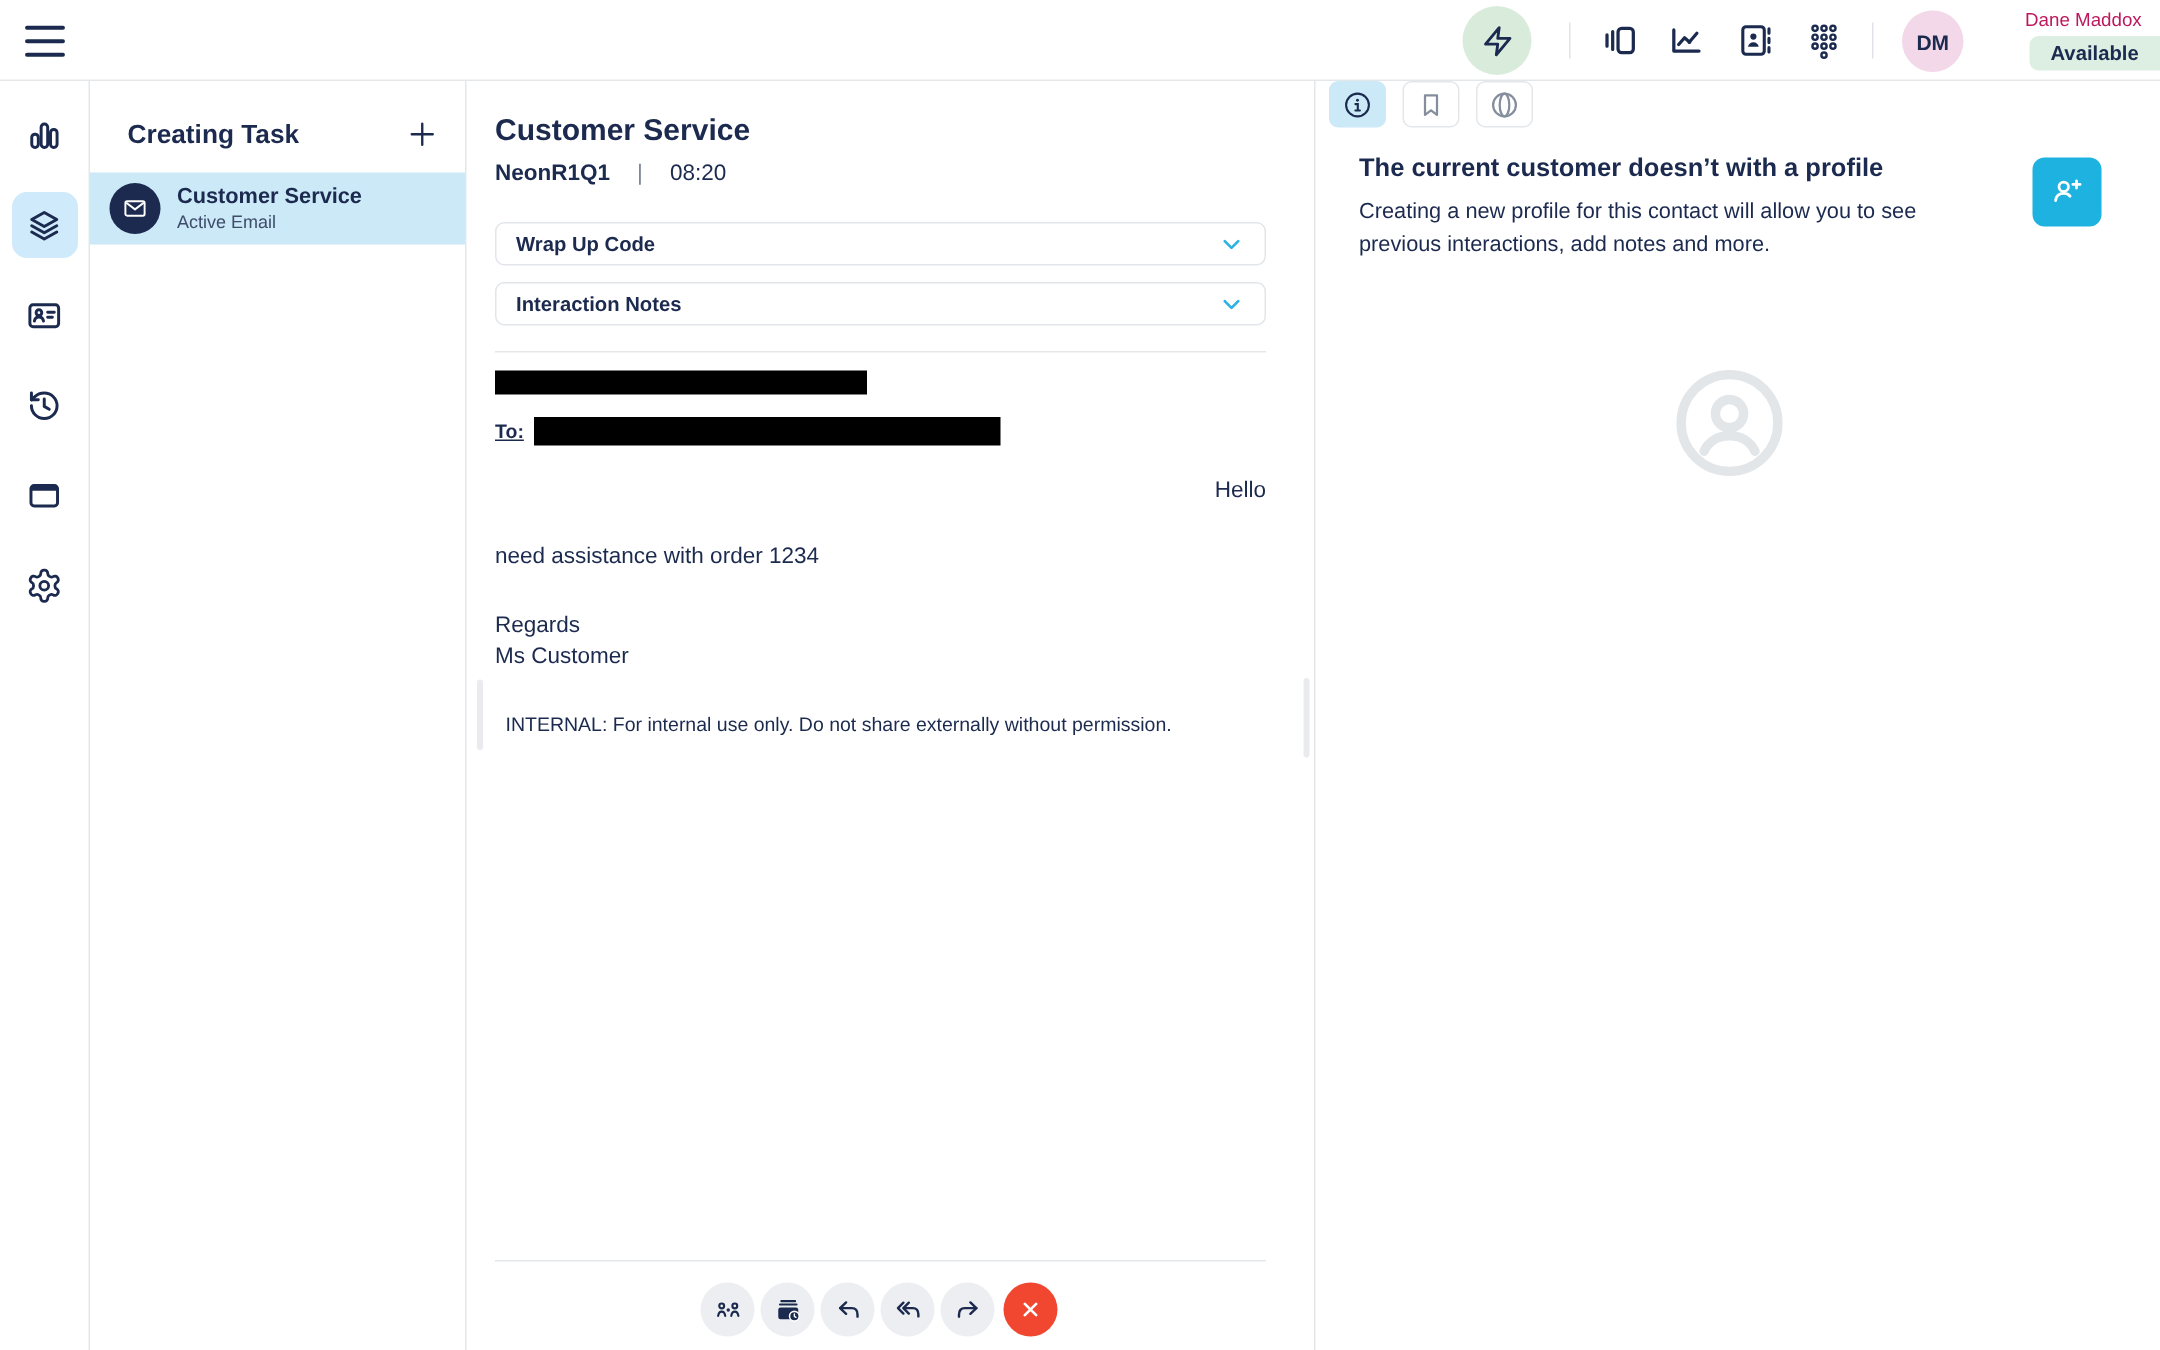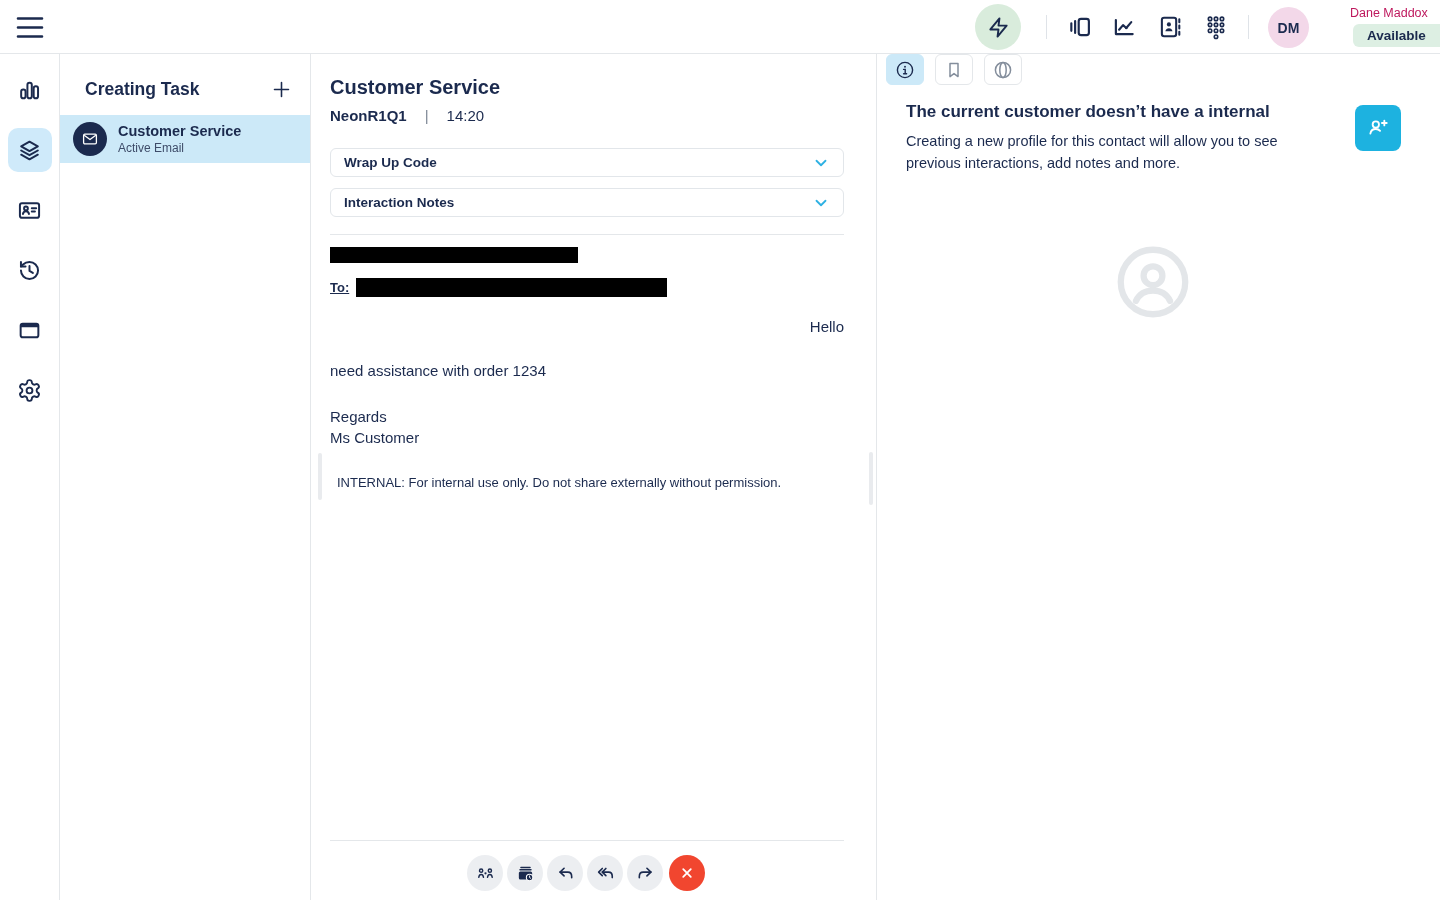--- a/index.html
+++ b/index.html
@@ -237,21 +237,21 @@
         <div class="task-s">Active Email</div>
       </span>
     </div>
   </aside>
 
   <main class="center">
     <h1 class="center-title">Customer Service</h1>
     <div class="center-sub">
       <span class="queue">NeonR1Q1</span>
       <span class="sep">|</span>
-      <span>14:20</span>
+      <span>08:20</span>
     </div>
 
     <button class="combo">
       <span class="combo-label">Wrap Up Code</span>
       <span>
         <svg width="18" height="18" viewBox="0 0 20 20" fill="none" stroke="#2eb1e3" stroke-width="2" stroke-linecap="round" stroke-linejoin="round">
             <path d="M5 7.5l5 5 5-5"></path>
           </svg>
       </span>
     </button>
@@ -364,21 +364,21 @@
           <svg width="20" height="20" viewBox="0 0 20 20" fill="none" stroke="#848e9c" stroke-width="1.5">
               <circle cx="10" cy="10" r="7.6"></circle>
               <ellipse cx="10" cy="10" rx="3.2" ry="7.6"></ellipse>
             </svg>
         </span>
       </button>
     </div>
 
     <div class="profile-head">
       <div>
-        <h2 class="profile-title">The current customer doesn’t have a internal</h2>
+        <h2 class="profile-title">The current customer doesn’t with a profile</h2>
         <p class="profile-desc">Creating a new profile for this contact will allow you to see previous interactions, add notes and more.</p>
       </div>
       <button class="add-profile-btn">
         <span>
           <svg width="24" height="24" viewBox="0 0 22 22" fill="none" stroke="#fff" stroke-width="1.7" stroke-linecap="round">
               <circle cx="9" cy="7.8" r="2.9"></circle>
               <path d="M4 16.2c.4-2.7 2.4-4.3 5-4.3 1.6 0 3 .6 3.9 1.7"></path>
               <path d="M14.6 6.4h4.4M16.8 4.2v4.4"></path>
             </svg>
         </span>

